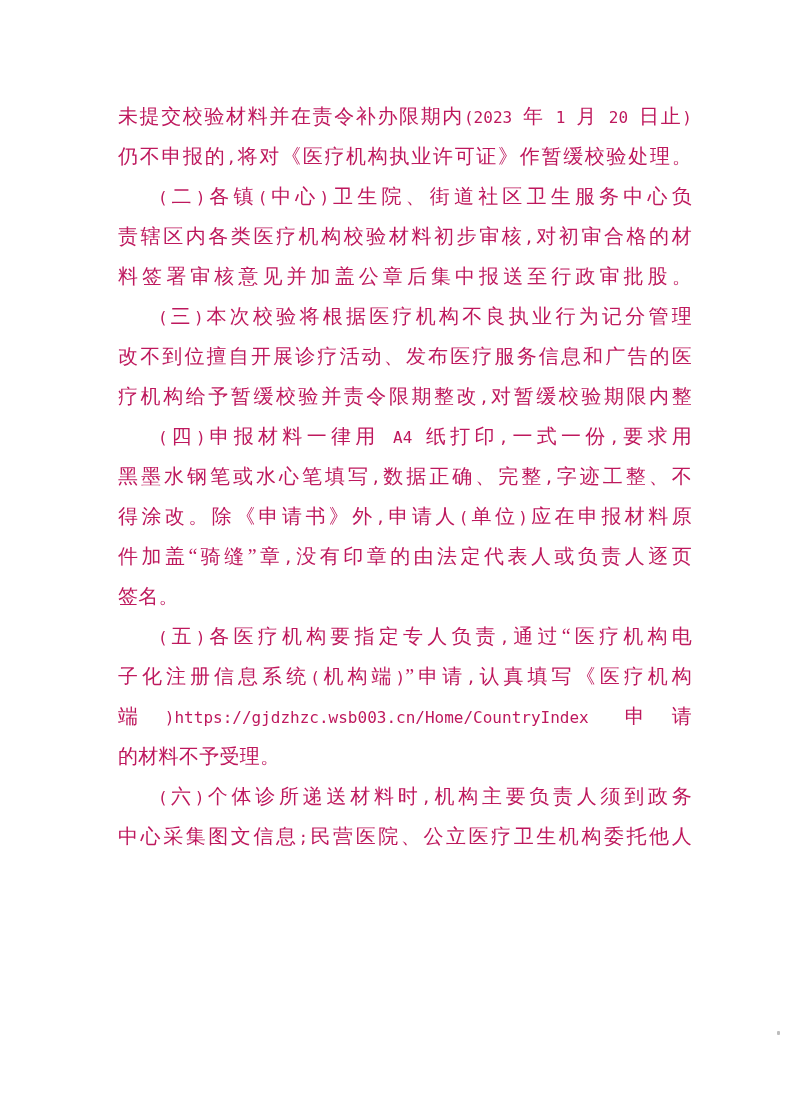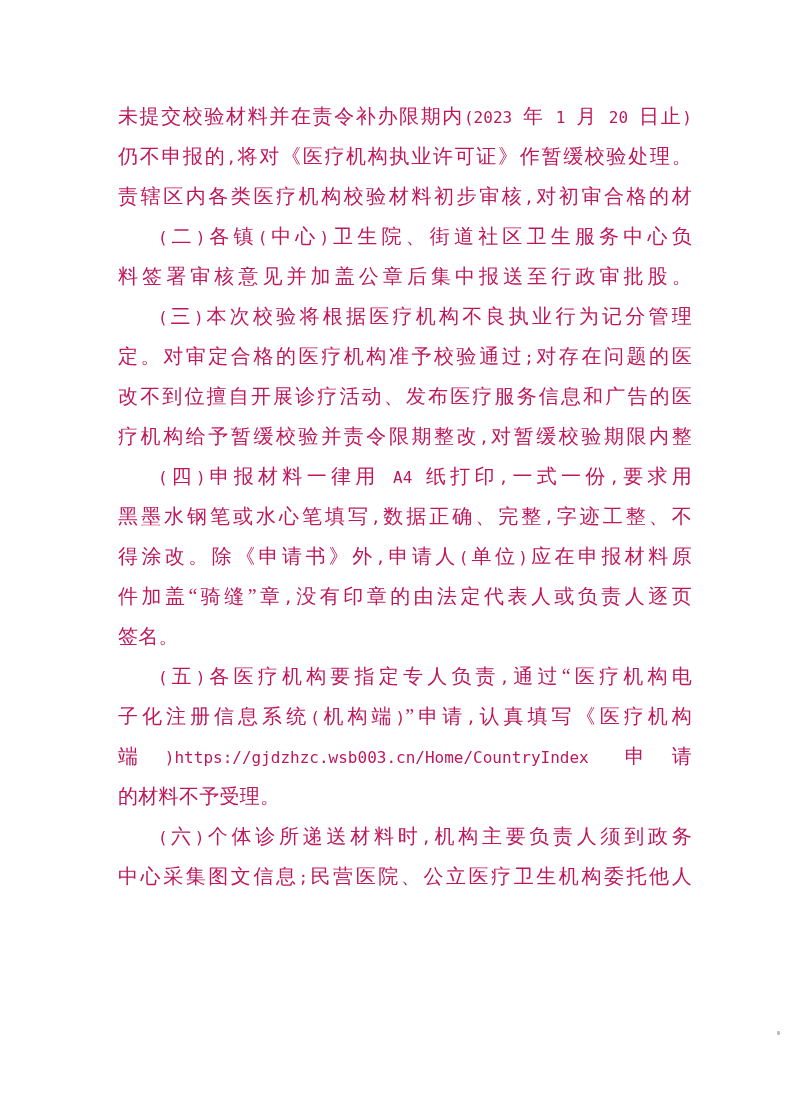--- a/index.html
+++ b/index.html
@@ -56,25 +56,24 @@
     border-radius: 1px;
   }
 </style>
 </head>
 <body>
 
 <div class="page">
   <div class="text-block">
     <div class="doc-line">未提交校验材料并在责令补办限期内<span class="latin">(2023 </span>年<span class="latin"> 1 </span>月<span class="latin"> 20 </span>日止<span class="latin">)</span></div>
     <div class="doc-line">仍不申报的<span class="latin">,</span>将对《医疗机构执业许可证》作暂缓校验处理。</div>
+    <div class="doc-line p-start"><span class="latin">(</span>二<span class="latin">)</span>各镇<span class="latin">(</span>中心<span class="latin">)</span>卫生院、街道社区卫生服务中心负</div>
     <div class="doc-line">责辖区内各类医疗机构校验材料初步审核<span class="latin">,</span>对初审合格的材</div>
-    <div class="doc-line p-start"><span class="latin">(</span>二<span class="latin">)</span>各镇<span class="latin">(</span>中心<span class="latin">)</span>卫生院、街道社区卫生服务中心负</div>
     <div class="doc-line">料签署审核意见并加盖公章后集中报送至行政审批股。</div>
     <div class="doc-line p-start"><span class="latin">(</span>三<span class="latin">)</span>本次校验将根据医疗机构不良执业行为记分管理</div>
-    <div class="doc-line">定。对审定合格的医疗机构准予校验通过<span class="latin">;</span>对存在问题的医</div>
     <div class="doc-line">改不到位擅自开展诊疗活动、发布医疗服务信息和广告的医</div>
     <div class="doc-line">疗机构给予暂缓校验并责令限期整改<span class="latin">,</span>对暂缓校验期限内整</div>
     <div class="doc-line p-start"><span class="latin">(</span>四<span class="latin">)</span>申报材料一律用<span class="latin"> A4 </span>纸打印<span class="latin">,</span>一式一份<span class="latin">,</span>要求用</div>
     <div class="doc-line">黑墨水钢笔或水心笔填写<span class="latin">,</span>数据正确、完整<span class="latin">,</span>字迹工整、不</div>
     <div class="doc-line">得涂改。除《申请书》外<span class="latin">,</span>申请人<span class="latin">(</span>单位<span class="latin">)</span>应在申报材料原</div>
     <div class="doc-line">件加盖“骑缝”章<span class="latin">,</span>没有印章的由法定代表人或负责人逐页</div>
     <div class="doc-line end">签名。</div>
     <div class="doc-line p-start"><span class="latin">(</span>五<span class="latin">)</span>各医疗机构要指定专人负责<span class="latin">,</span>通过“医疗机构电</div>
     <div class="doc-line">子化注册信息系统<span class="latin">(</span>机构端<span class="latin">)</span>”申请<span class="latin">,</span>认真填写《医疗机构</div>
     <div class="doc-line">端<span class="latin">)https://gjdzhzc.wsb003.cn/Home/CountryIndex </span>申请</div>

